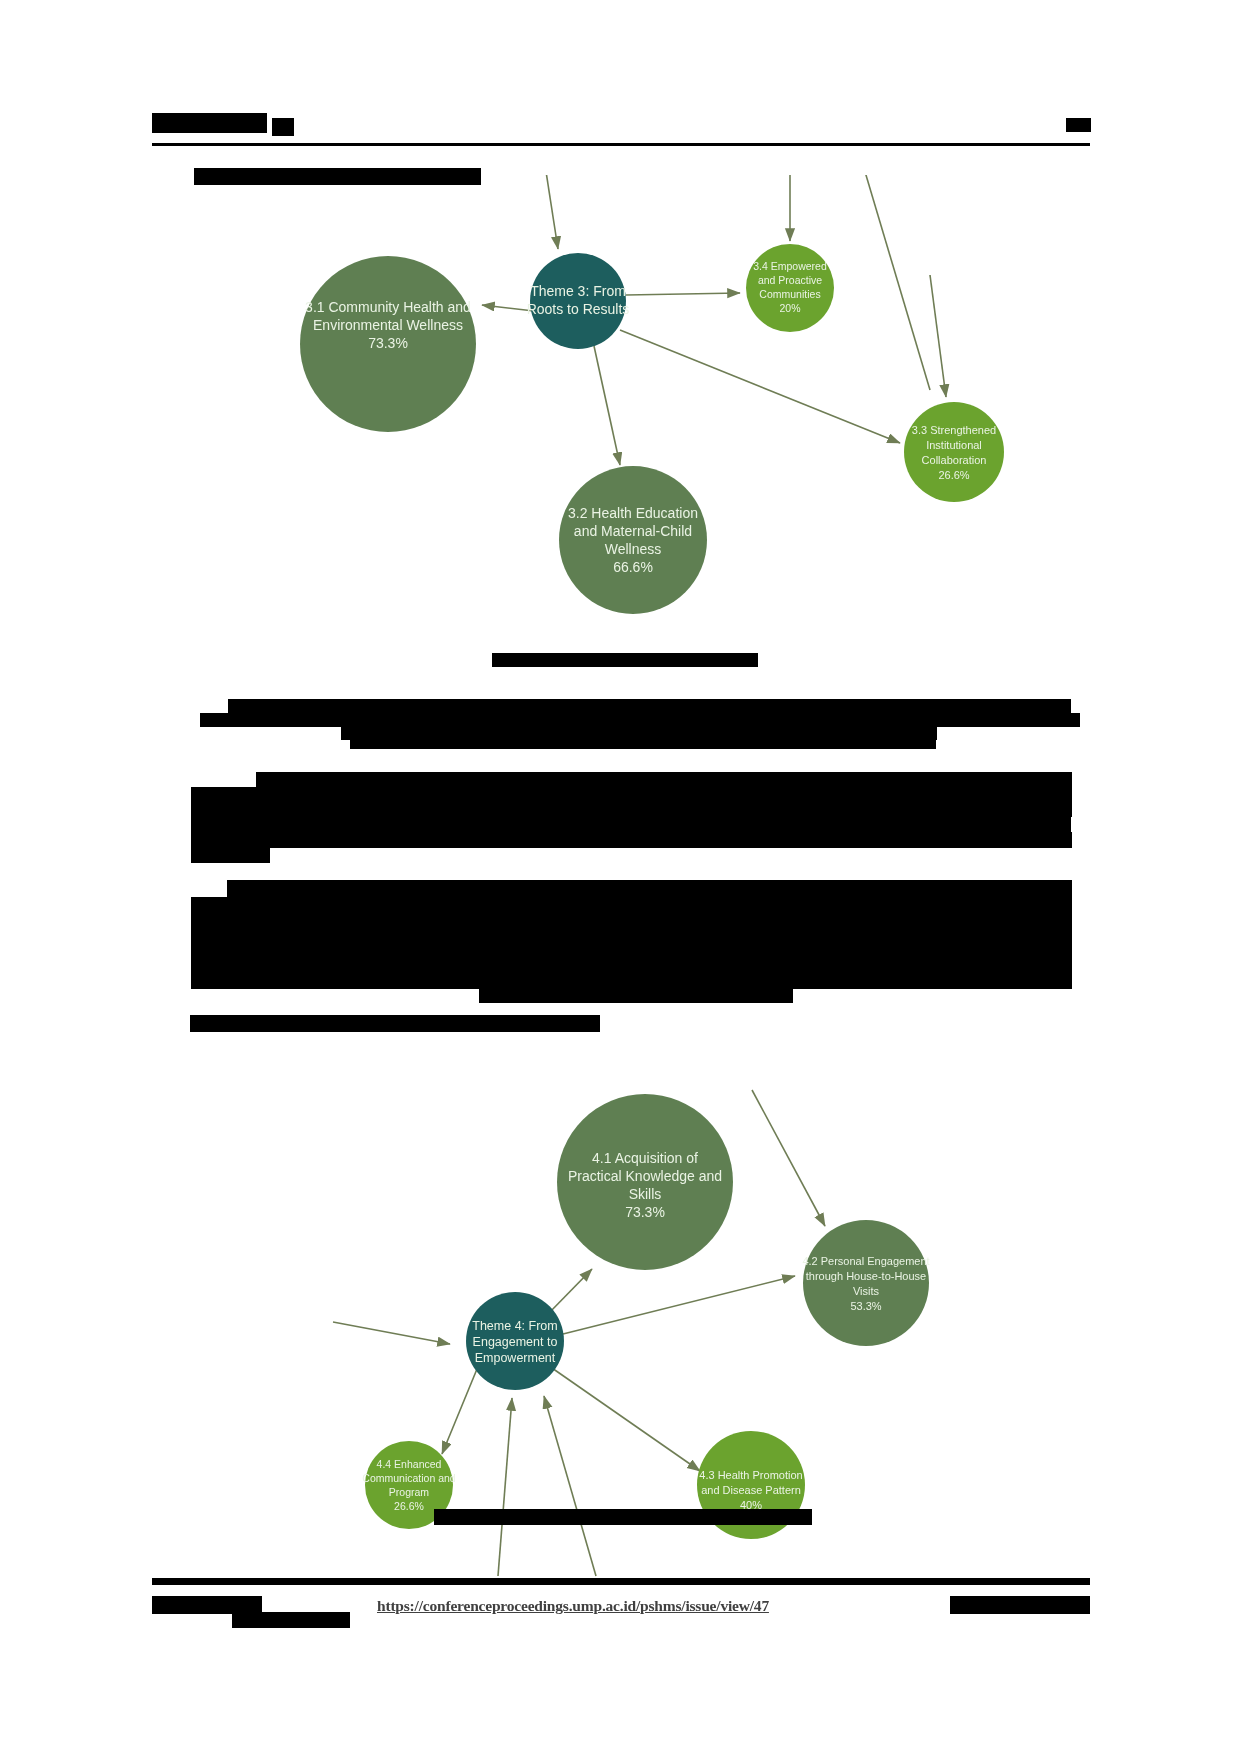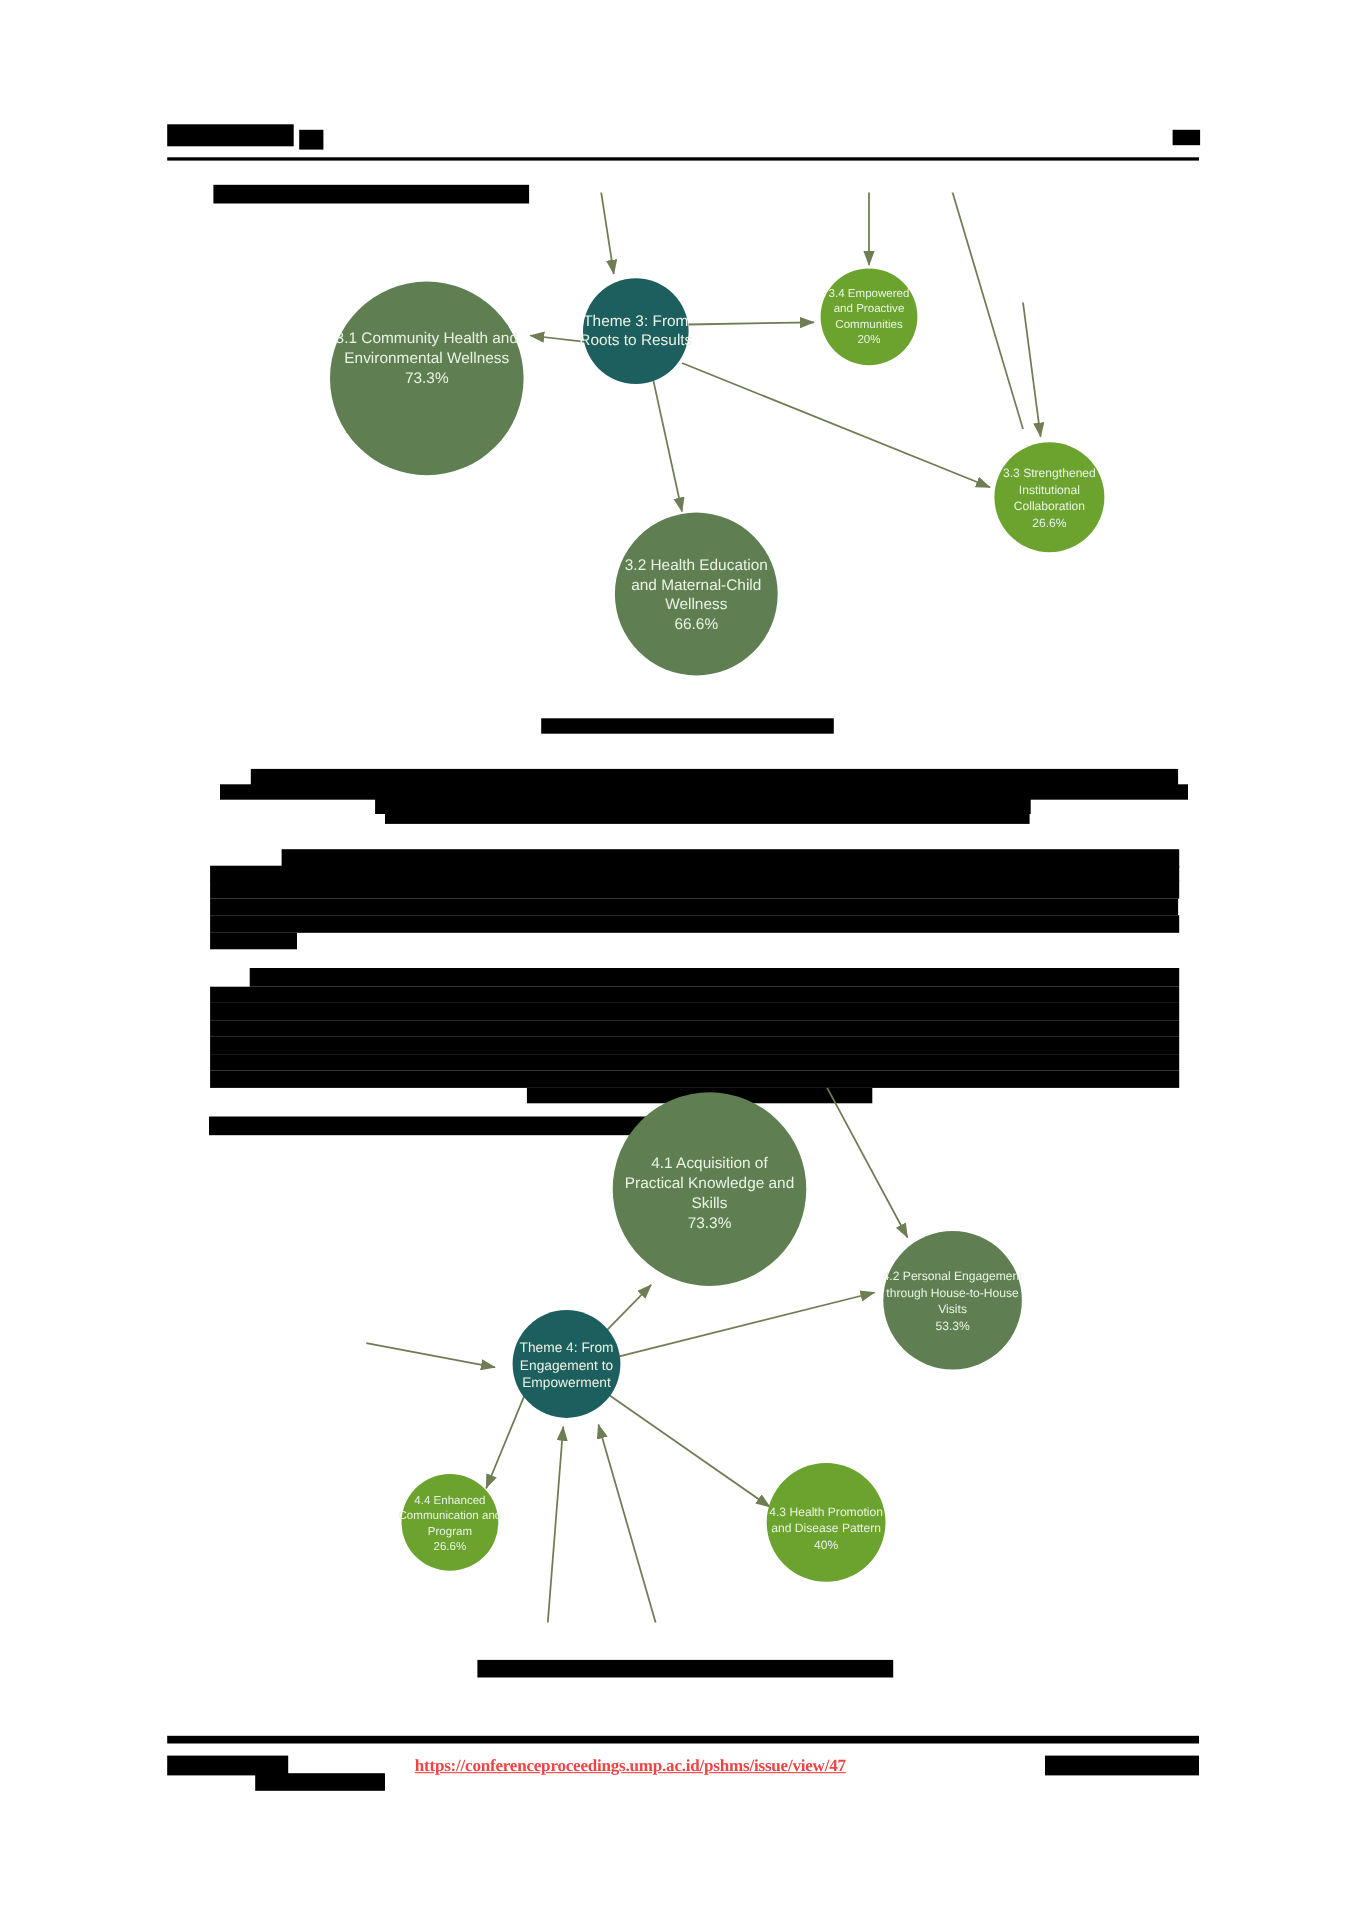--- a/index.html
+++ b/index.html
@@ -49,21 +49,21 @@
   }
 
   
   .footer-link {
     position: absolute;
     left: 377px;
     top: 1597px;
     font-family: "Liberation Serif", serif;
     font-size: 15.5px;
     font-weight: bold;
-    color: #ef4444;
+    color: #404040;
     text-decoration: underline;
     letter-spacing: -0.2px;
     white-space: nowrap;
   }
 </style>
 </head>
 <body>
 
 <div class="page">
 
@@ -161,21 +161,21 @@
     <div class="redact" style="left:191px;top:911px;width:881px;height:17px;"></div>
     <div class="redact" style="left:191px;top:928px;width:881px;height:14px;"></div>
     <div class="redact" style="left:191px;top:942px;width:881px;height:17px;"></div>
     <div class="redact" style="left:191px;top:959px;width:881px;height:14px;"></div>
     <div class="redact" style="left:191px;top:973px;width:881px;height:16px;"></div>
     <div class="redact" style="left:479px;top:989px;width:314px;height:14px;"></div>
   </div>
 
   <div class="redact" style="left:190px;top:1015px;width:410px;height:17px;"></div>
 
-  <div class="diagram" style="top:975px;">
+  <div class="diagram" style="top:1076px;">
     <svg width="1240" height="510" viewBox="0 0 1240 510" role="img" aria-label="Theme 4 network diagram">
       <defs>
         <marker id="arrow4" markerWidth="9" markerHeight="9" refX="8" refY="3.2" orient="auto" markerUnits="strokeWidth">
           <path d="M0,0 L8.5,3.2 L0,6.4 z" fill="#6f7d55"></path>
         </marker>
       </defs>
 
       <g stroke="#6f7d55" stroke-width="1.6" fill="none" marker-end="url(#arrow4)">
         <path d="M752,14 L825,150"></path>
         <path d="M330,1248 L1,1" style="display:none"></path>

